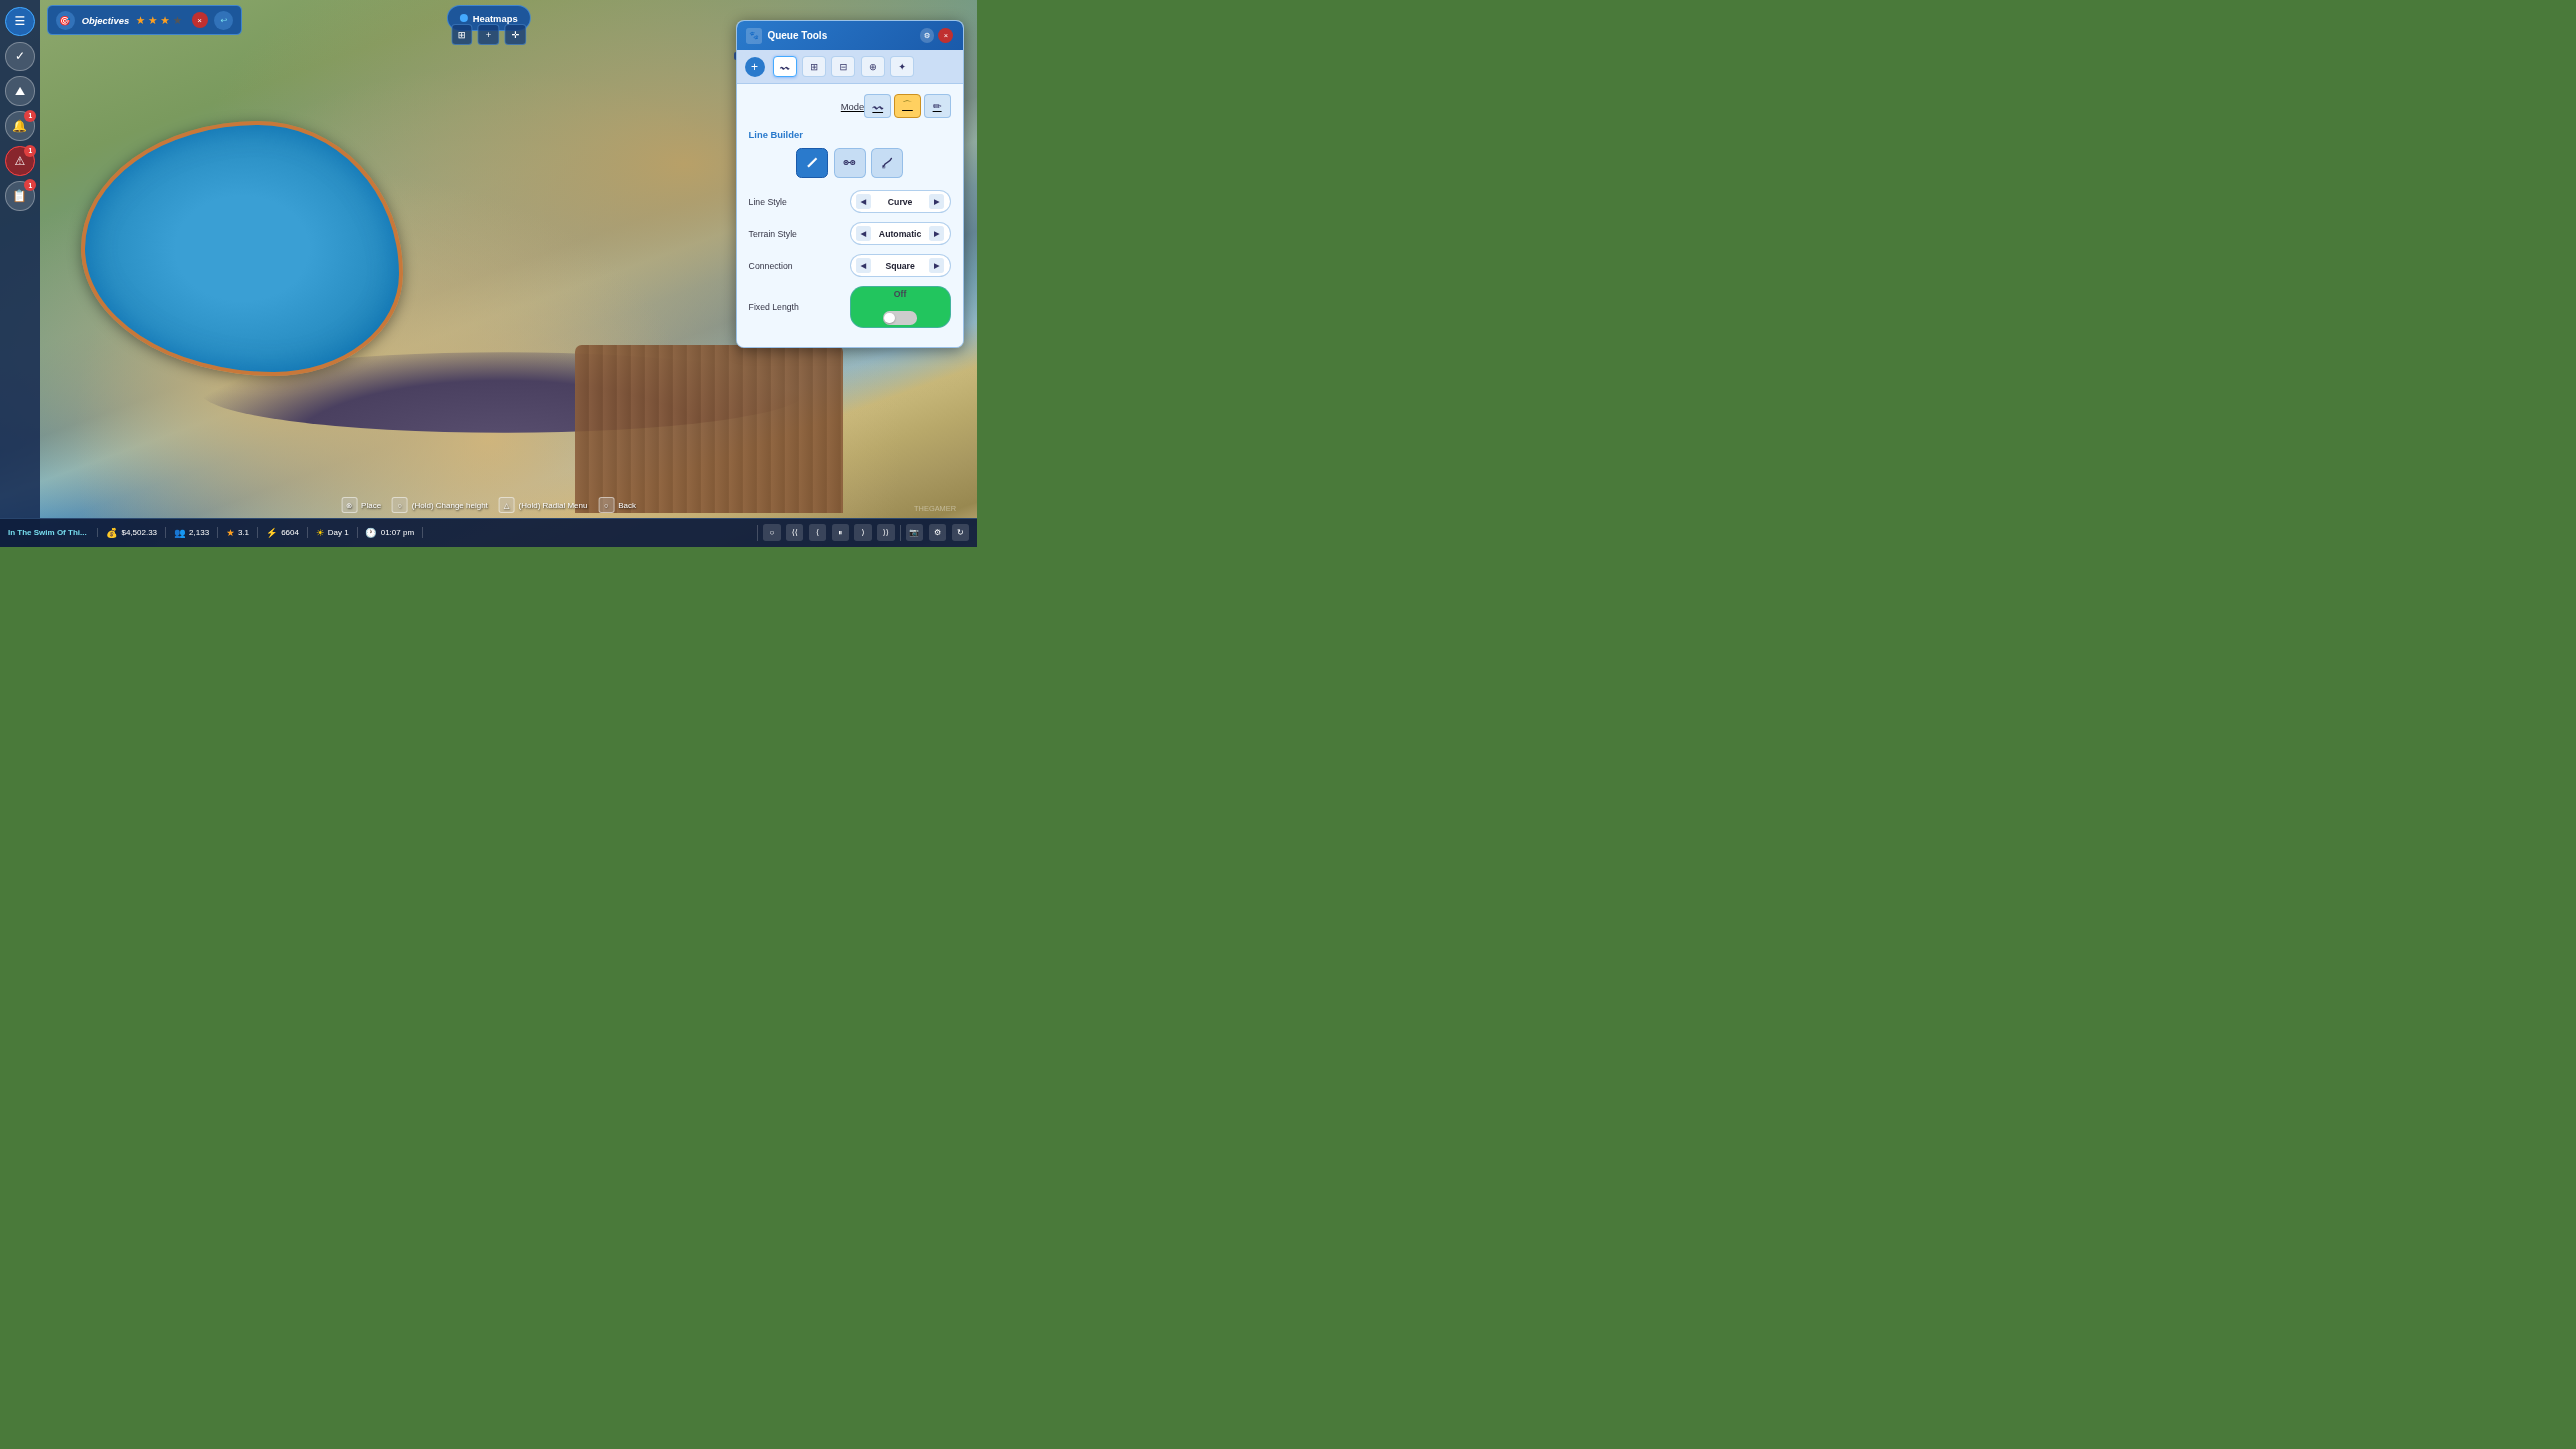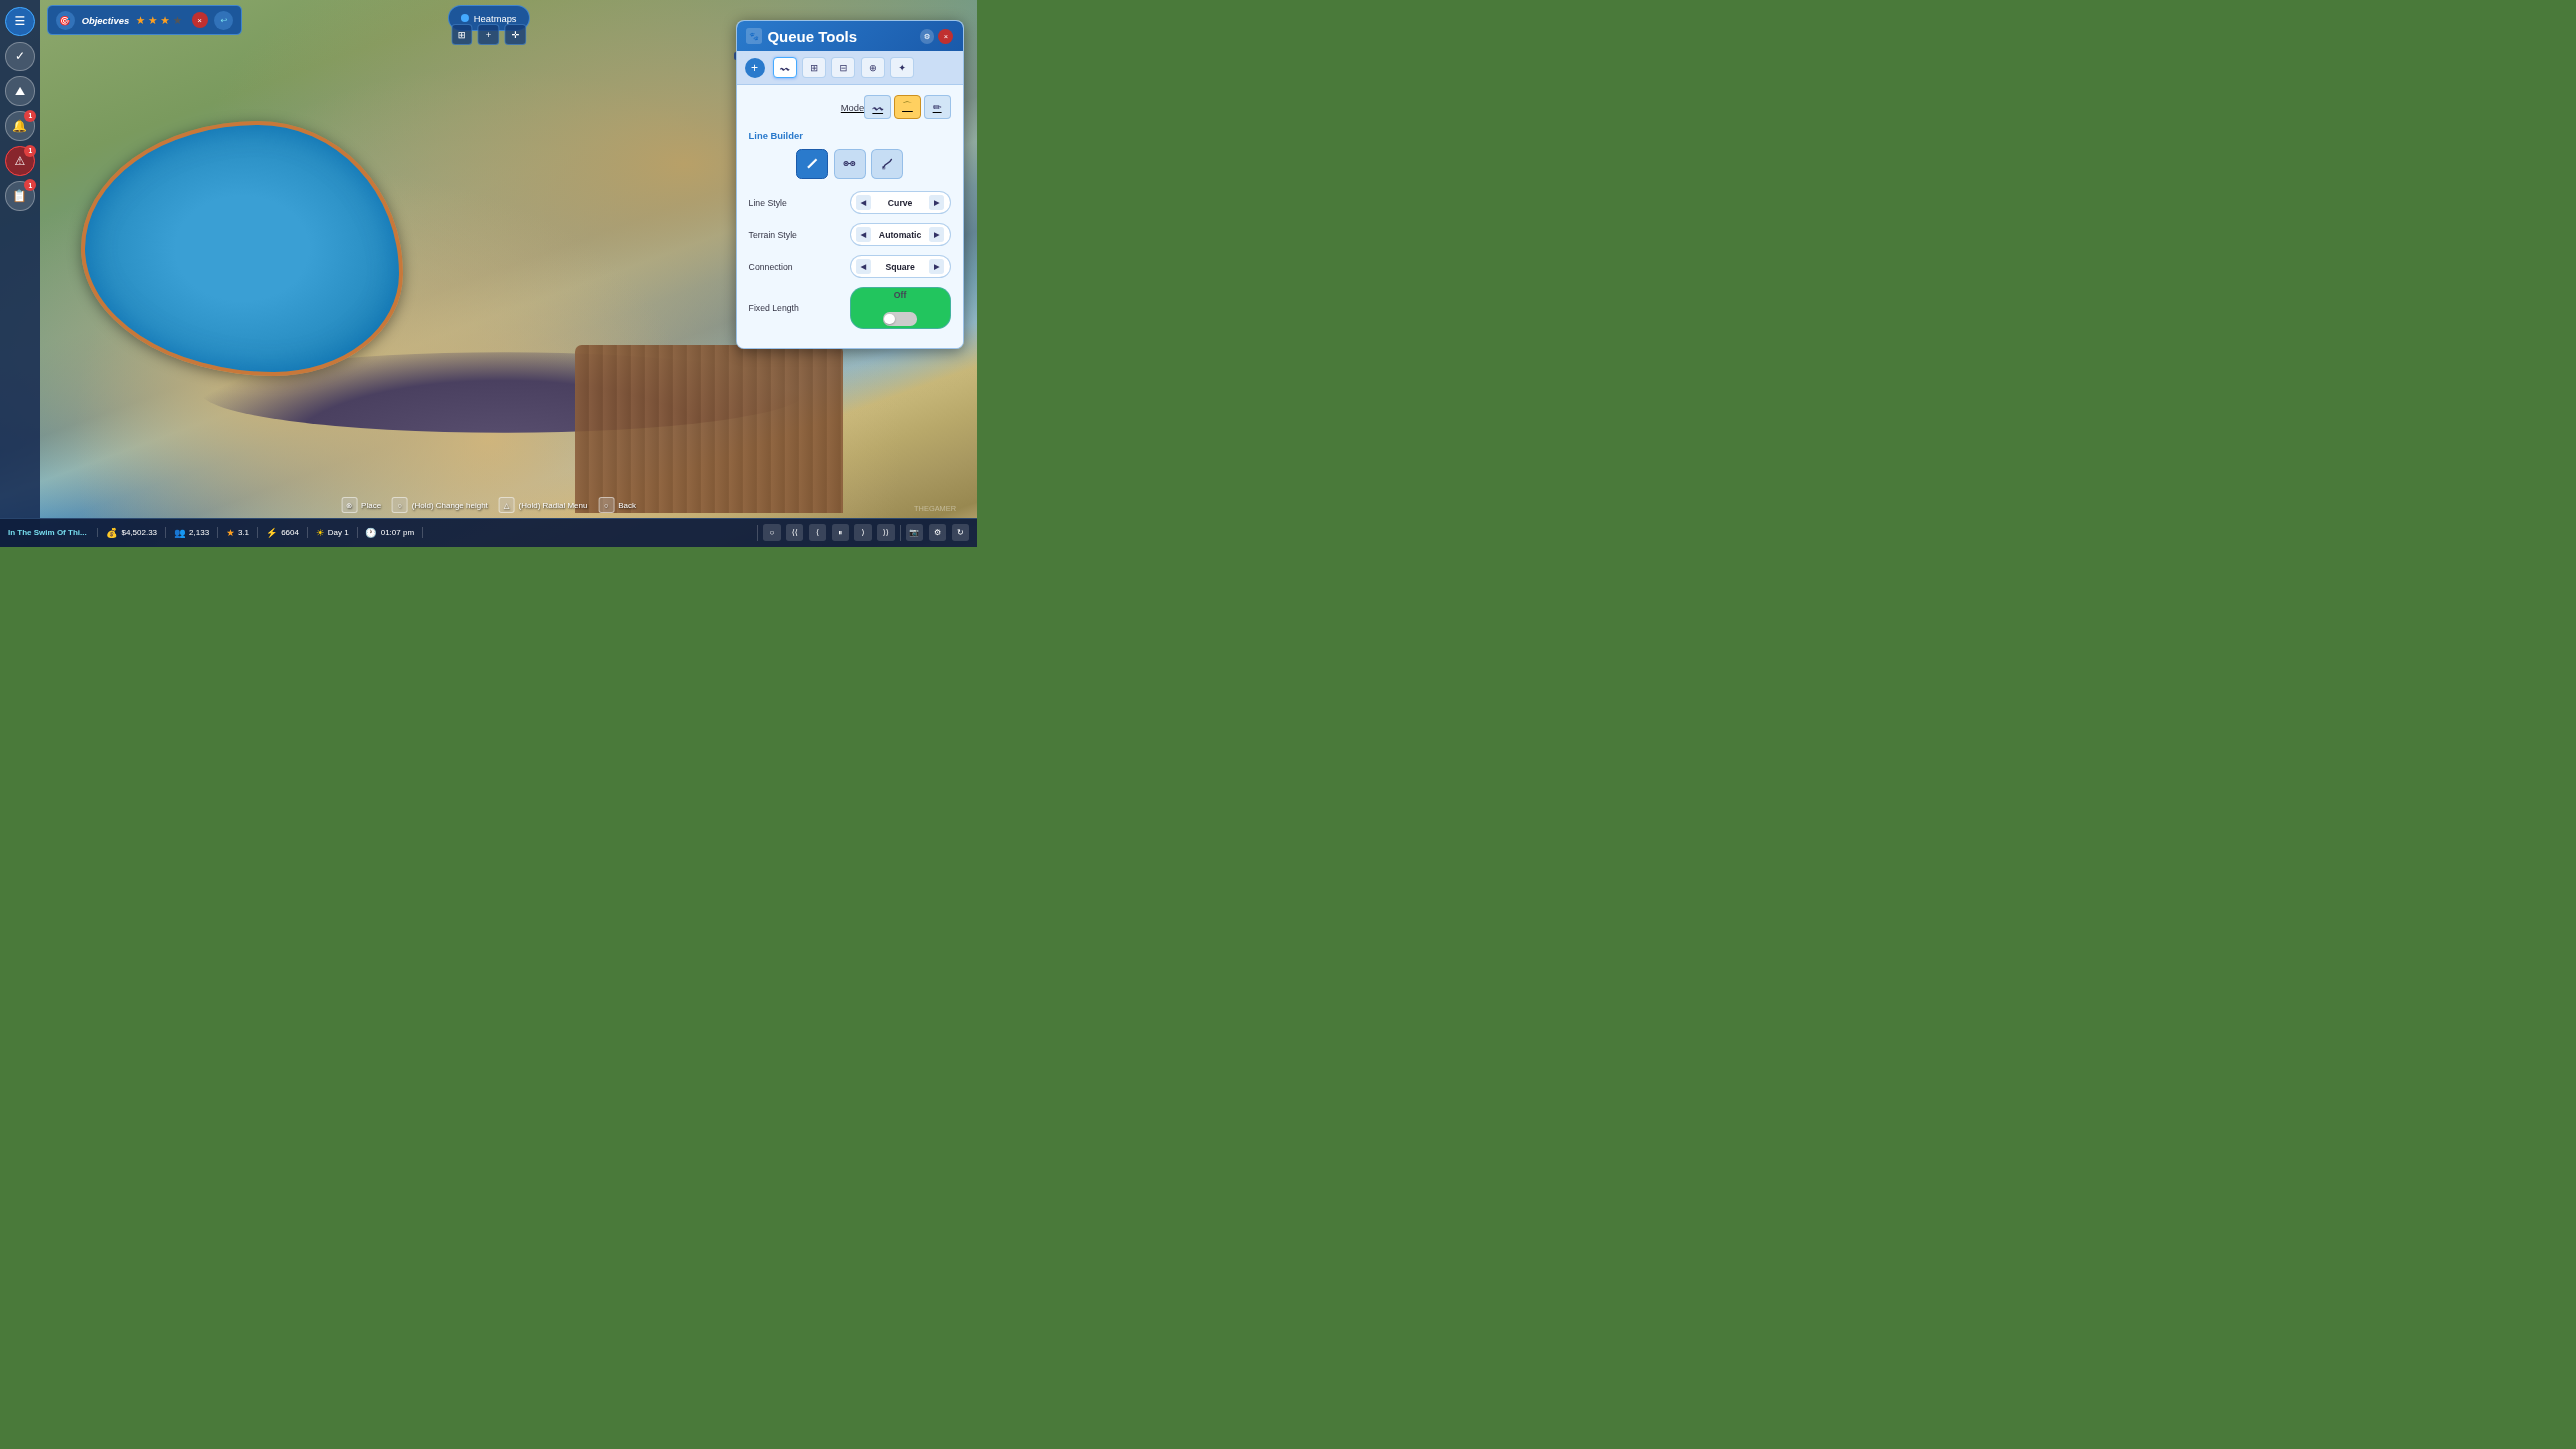--- a/index.html
+++ b/index.html
@@ -197,21 +197,21 @@
       position: absolute;
       top: 5.4px;
       left: 50%;
       transform: translateX(-50%);
       background: rgba(20, 80, 160, 0.92);
       border: 1.3px solid rgba(100,180,255,0.5);
       border-radius: 13.4px;
       padding: 4px 12px;
       color: white;
       font-size: 9.4px;
-      font-weight: normal;
+      font-weight: bold;
       display: flex;
       align-items: center;
       gap: 5.4px;
       z-index: 100;
       cursor: pointer;
       height: 25.5px;
     }
 
     .heatmap-dot {
       width: 8px;
@@ -281,21 +281,21 @@
       border-radius: 2.7px;
       display: flex;
       align-items: center;
       justify-content: center;
       font-size: 8px;
       color: white;
     }
 
     .panel-title {
       color: white;
-      font-size: 15px;
+      font-size: 10px;
       font-weight: bold;
     }
 
     .panel-controls {
       display: flex;
       gap: 4px;
     }
 
     .panel-ctrl-btn {
       width: 14.8px;

